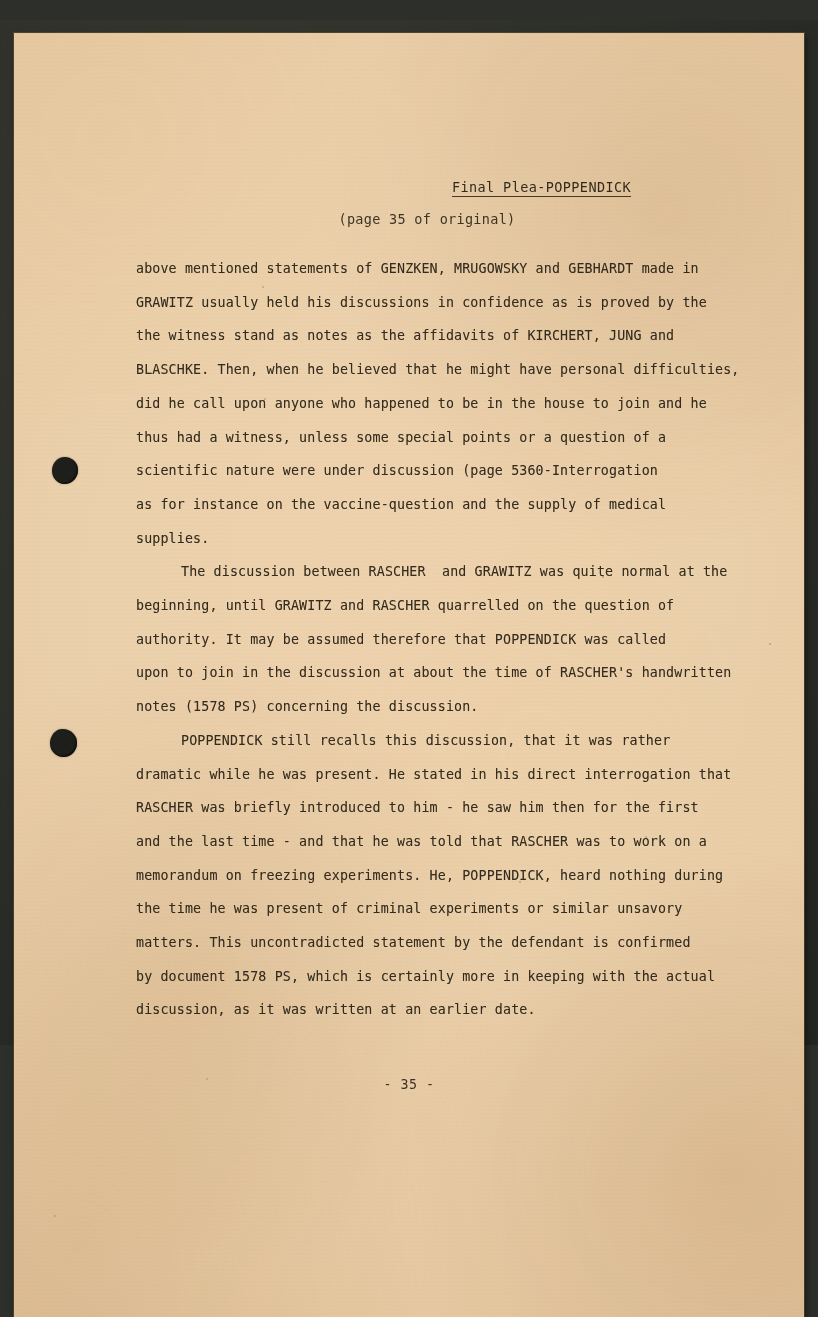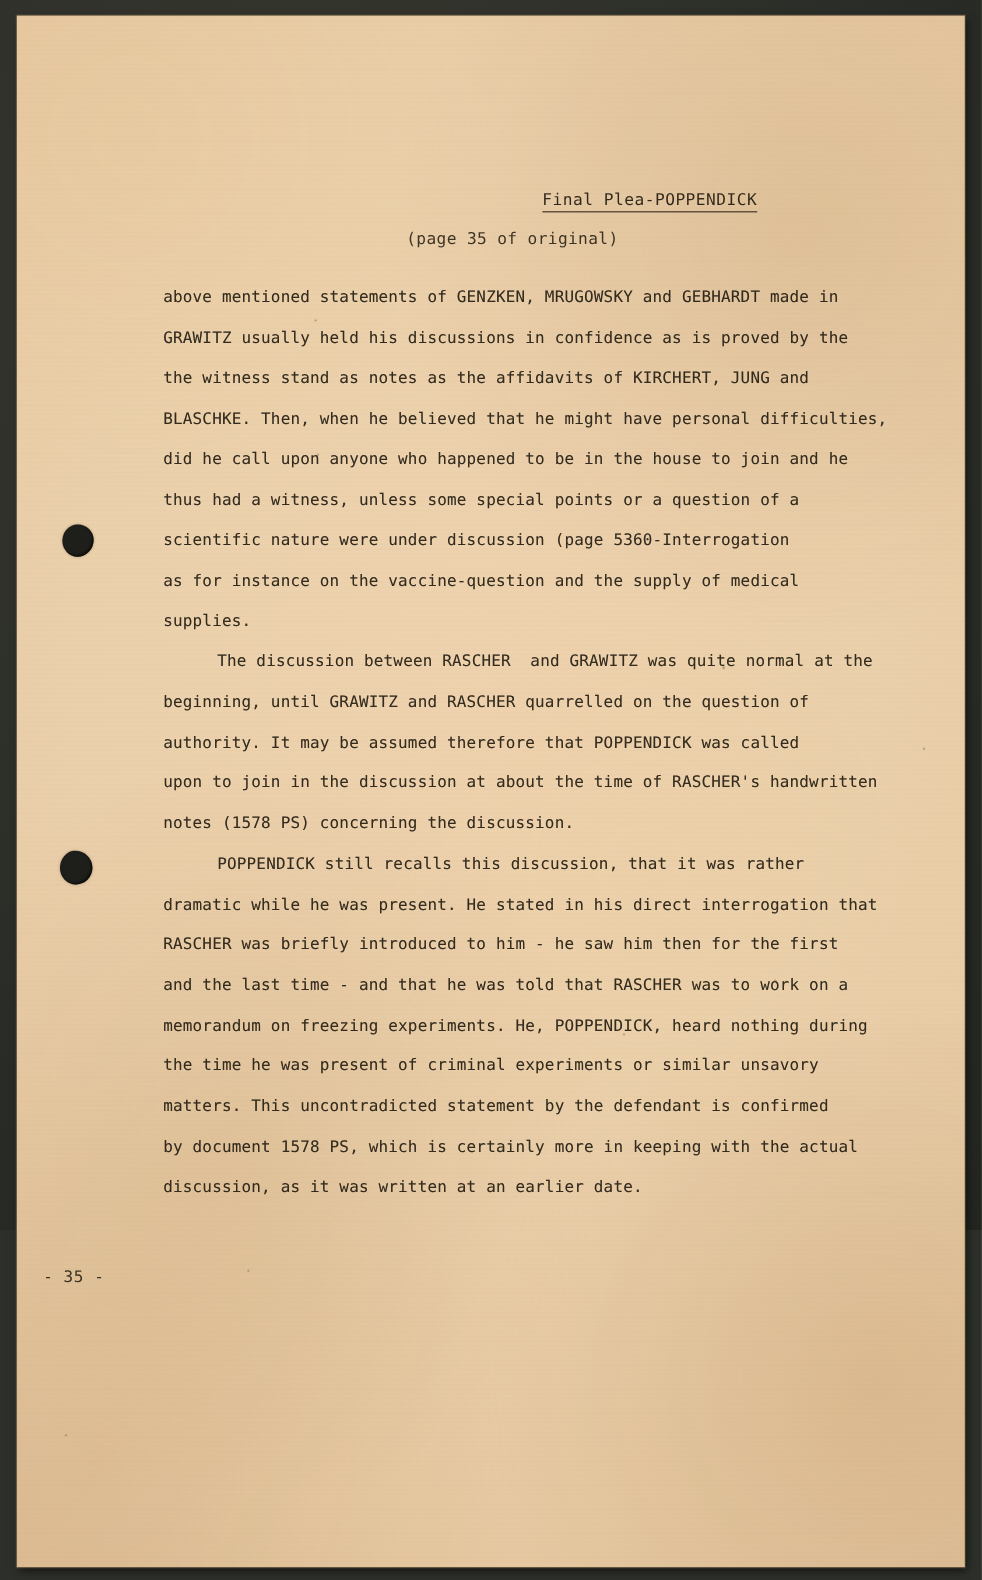--- a/index.html
+++ b/index.html
@@ -15,20 +15,21 @@
     overflow: hidden;
   }
 
   
   .scan-backdrop {
     position: relative;
     width: 818px;
     height: 1025px;
     background:
       radial-gradient(ellipse at 30% 20%, #36382f 0%, #2b2d28 60%, #232520 100%);
+    margin-top: 20px;
   }
 
   
   .paper {
     position: absolute;
     left: 14px;
     top: 13px;
     width: 790px;
     height: 1293px;
     background:
@@ -130,21 +131,21 @@
     opacity: 0.92;
     text-shadow: 0 0 0.4px rgba(40,30,18,0.35);
   }
   .tline.indent { padding-left: 45px; }
 
   .page-number {
     position: absolute;
     left: 0;
     top: 1044px;
     width: 790px;
-    padding-left: 22px;
+    text-align: center;
     font-size: 13.3px;
     letter-spacing: 0.5px;
     color: #2a2217;
     opacity: 0.9;
   }
 
   
   .punch {
     position: absolute;
     z-index: 5;

